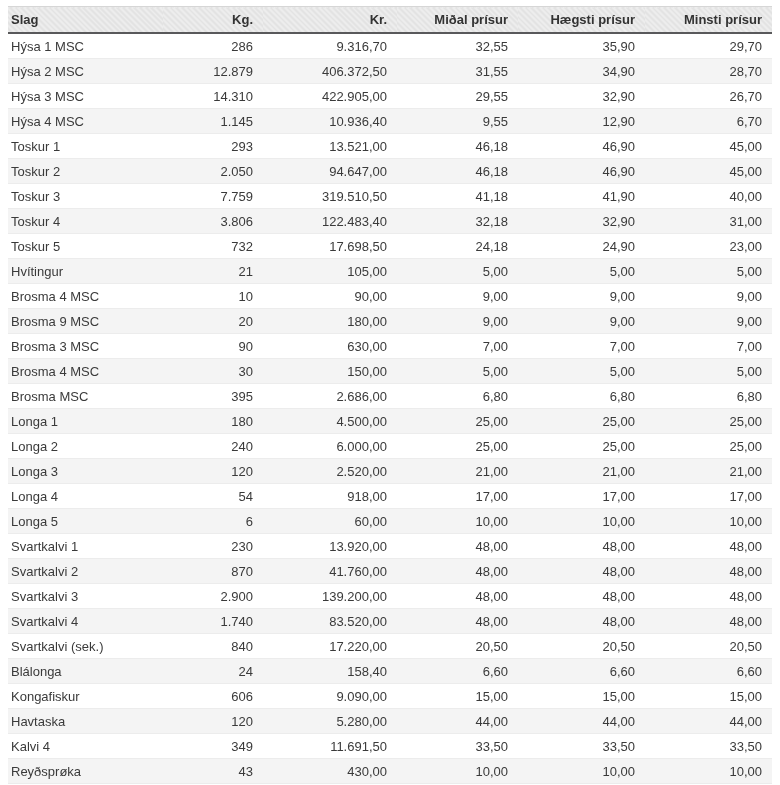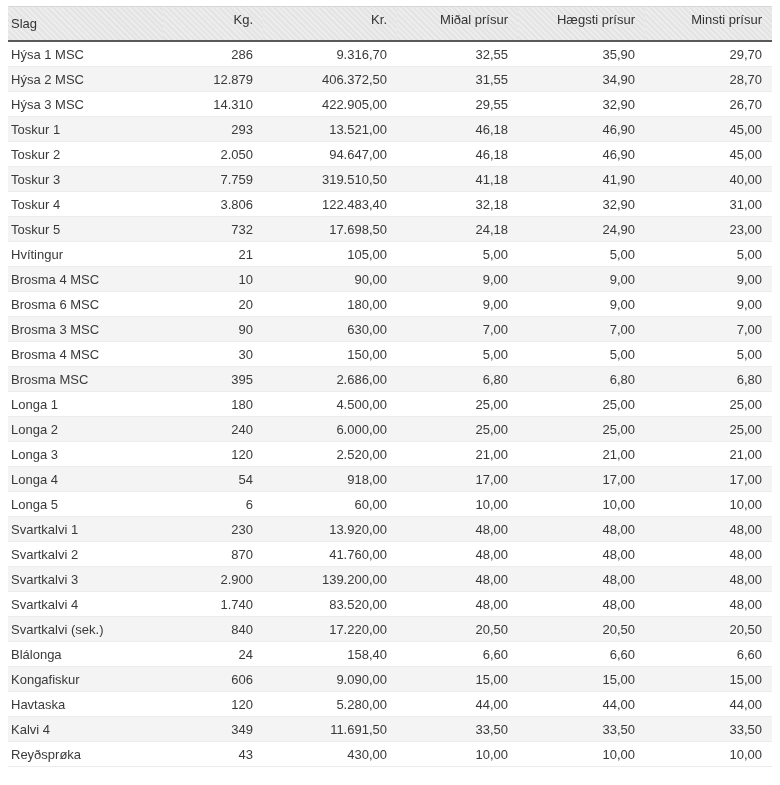--- a/index.html
+++ b/index.html
@@ -17,36 +17,36 @@
   }
   .table-wrap {
     padding: 6px 8px 0 8px;
   }
   table.price-table {
     width: 764px;
     border-collapse: collapse;
     table-layout: fixed;
   }
   table.price-table th {
-    font-weight: normal;
+    font-weight: bold;
     text-align: left;
     color: #333333;
     height: 17px;
     padding: 4px 10px 4px 3px;
     background:
       repeating-linear-gradient(45deg, #ededed 0px, #ededed 2px, #e3e3e3 2px, #e3e3e3 4px);
     border-top: 1px solid #d6d6d6;
     border-bottom: 2px solid #59595b;
     white-space: nowrap;
     overflow: hidden;
     margin-top: 32px;
   }
   table.price-table th:not(:first-child) {
     text-align: right;
-    padding: 4px 10px 12px 2px;
+    padding: 4px 10px 4px 2px;
   }
   table.price-table td {
     height: 16px;
     padding: 4px 10px 4px 3px;
     border-bottom: 1px solid #ececec;
     white-space: nowrap;
     overflow: hidden;
     color: #3a3a3a;
   }
   table.price-table td:not(:first-child) {
@@ -102,20 +102,28 @@
         </tr>
         <tr>
           <td>Hýsa 3 MSC</td>
           <td>14.310</td>
           <td>422.905,00</td>
           <td>29,55</td>
           <td>32,90</td>
           <td>26,70</td>
         </tr>
         <tr>
+          <td>Hýsa 4 MSC</td>
+          <td>1.145</td>
+          <td>10.936,40</td>
+          <td>9,55</td>
+          <td>12,90</td>
+          <td>6,70</td>
+        </tr>
+        <tr>
           <td>Toskur 1</td>
           <td>293</td>
           <td>13.521,00</td>
           <td>46,18</td>
           <td>46,90</td>
           <td>45,00</td>
         </tr>
         <tr>
           <td>Toskur 2</td>
           <td>2.050</td>
@@ -158,21 +166,21 @@
         </tr>
         <tr>
           <td>Brosma 4 MSC</td>
           <td>10</td>
           <td>90,00</td>
           <td>9,00</td>
           <td>9,00</td>
           <td>9,00</td>
         </tr>
         <tr>
-          <td>Brosma 6 MSC</td>
+          <td>Brosma 9 MSC</td>
           <td>20</td>
           <td>180,00</td>
           <td>9,00</td>
           <td>9,00</td>
           <td>9,00</td>
         </tr>
         <tr>
           <td>Brosma 3 MSC</td>
           <td>90</td>
           <td>630,00</td>

